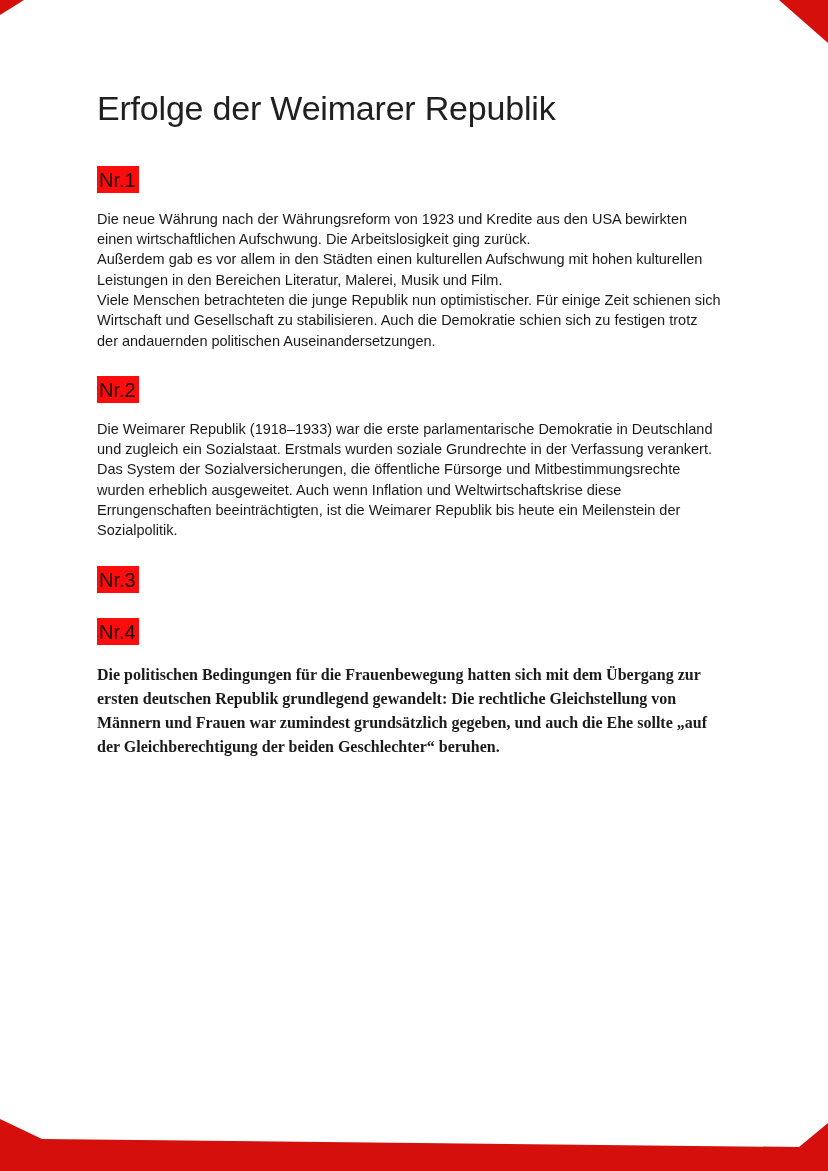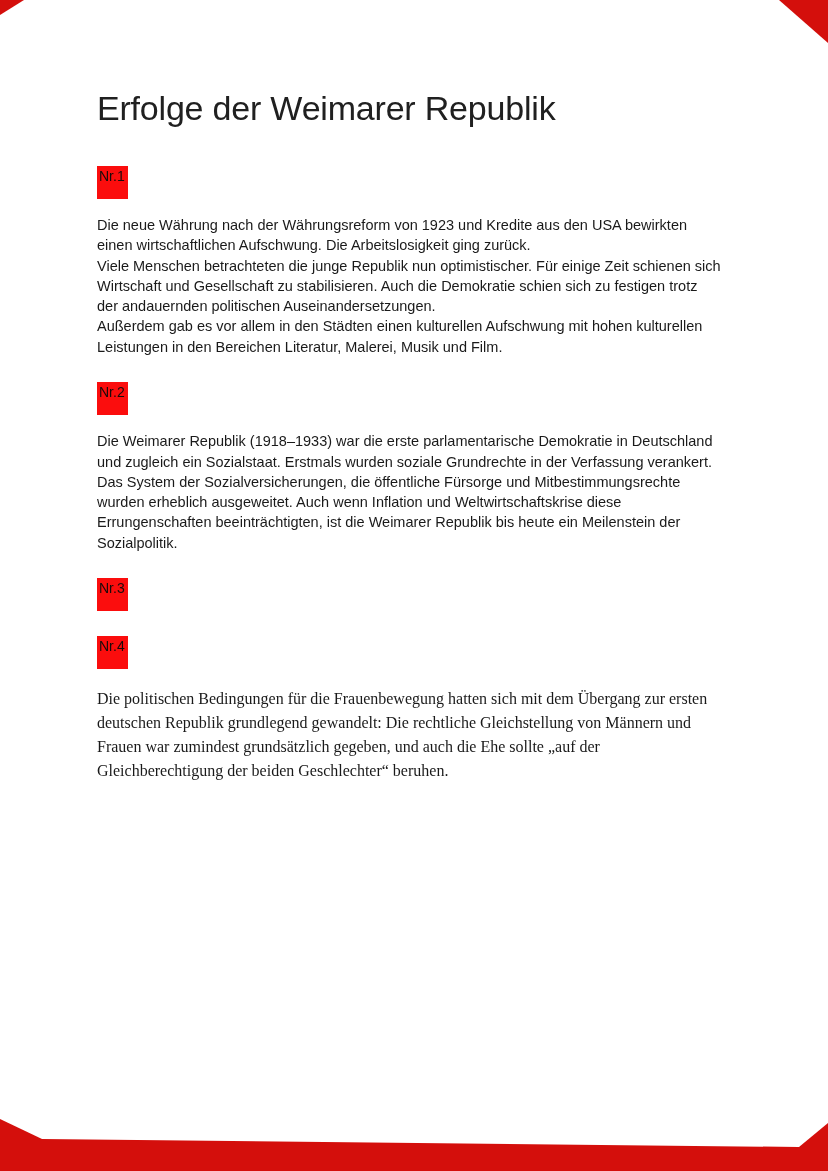--- a/index.html
+++ b/index.html
@@ -39,53 +39,54 @@
     letter-spacing:-0.2px;
     color:#202020;
     line-height:1.2;
   }
   .section{margin-top:0;}
   .section .marker{
     display:inline-block;
     margin-top:25px;
     background:var(--red-hl);
     color:#1b0a0a;
-    font-size:14px;
+    font-size:20px;
     line-height:1.3;
-    padding:1px 3px 14px 2px;
+    padding:1px 3px 0 2px;
   }
   .section:first-of-type .marker{margin-top:37px;}
   .para{
     margin:16px 10px 0 0;
     font-size:14.5px;
     line-height:1.4;
     color:var(--ink);
   }
   .para + .para{margin-top:0;}
   .para.serif{
     font-family:"Liberation Serif","DejaVu Serif",serif;
     font-size:16px;
     line-height:1.5;
     margin-top:18px;
+    font-weight:bold;
   }
 </style>
 </head>
 <body>
 
 <div class="scan">
   <div class="sheet">
     <div class="content">
 
       <h1 class="doc-title">Erfolge der Weimarer Republik</h1>
 
       <div class="section">
         <span class="marker">Nr.1</span>
         <div class="para">Die neue Währung nach der Währungsreform von 1923 und Kredite aus den USA bewirkten einen wirtschaftlichen Aufschwung. Die Arbeitslosigkeit ging zurück.</div>
+        <div class="para">Außerdem gab es vor allem in den Städten einen kulturellen Aufschwung mit hohen kulturellen Leistungen in den Bereichen Literatur, Malerei, Musik und Film.</div>
         <div class="para">Viele Menschen betrachteten die junge Republik nun optimistischer. Für einige Zeit schienen sich Wirtschaft und Gesellschaft zu stabilisieren. Auch die Demokratie schien sich zu festigen trotz der andauernden politischen Auseinandersetzungen.</div>
-        <div class="para">Außerdem gab es vor allem in den Städten einen kulturellen Aufschwung mit hohen kulturellen Leistungen in den Bereichen Literatur, Malerei, Musik und Film.</div>
       </div>
 
       <div class="section">
         <span class="marker">Nr.2</span>
         <div class="para">Die Weimarer Republik (1918–1933) war die erste parlamentarische Demokratie in Deutschland und zugleich ein Sozialstaat. Erstmals wurden soziale Grundrechte in der Verfassung verankert. Das System der Sozialversicherungen, die öffentliche Fürsorge und Mitbestimmungsrechte wurden erheblich ausgeweitet. Auch wenn Inflation und Weltwirtschaftskrise diese Errungenschaften beeinträchtigten, ist die Weimarer Republik bis heute ein Meilenstein der Sozialpolitik.</div>
       </div>
 
       <div class="section">
         <span class="marker">Nr.3</span>
       </div>

